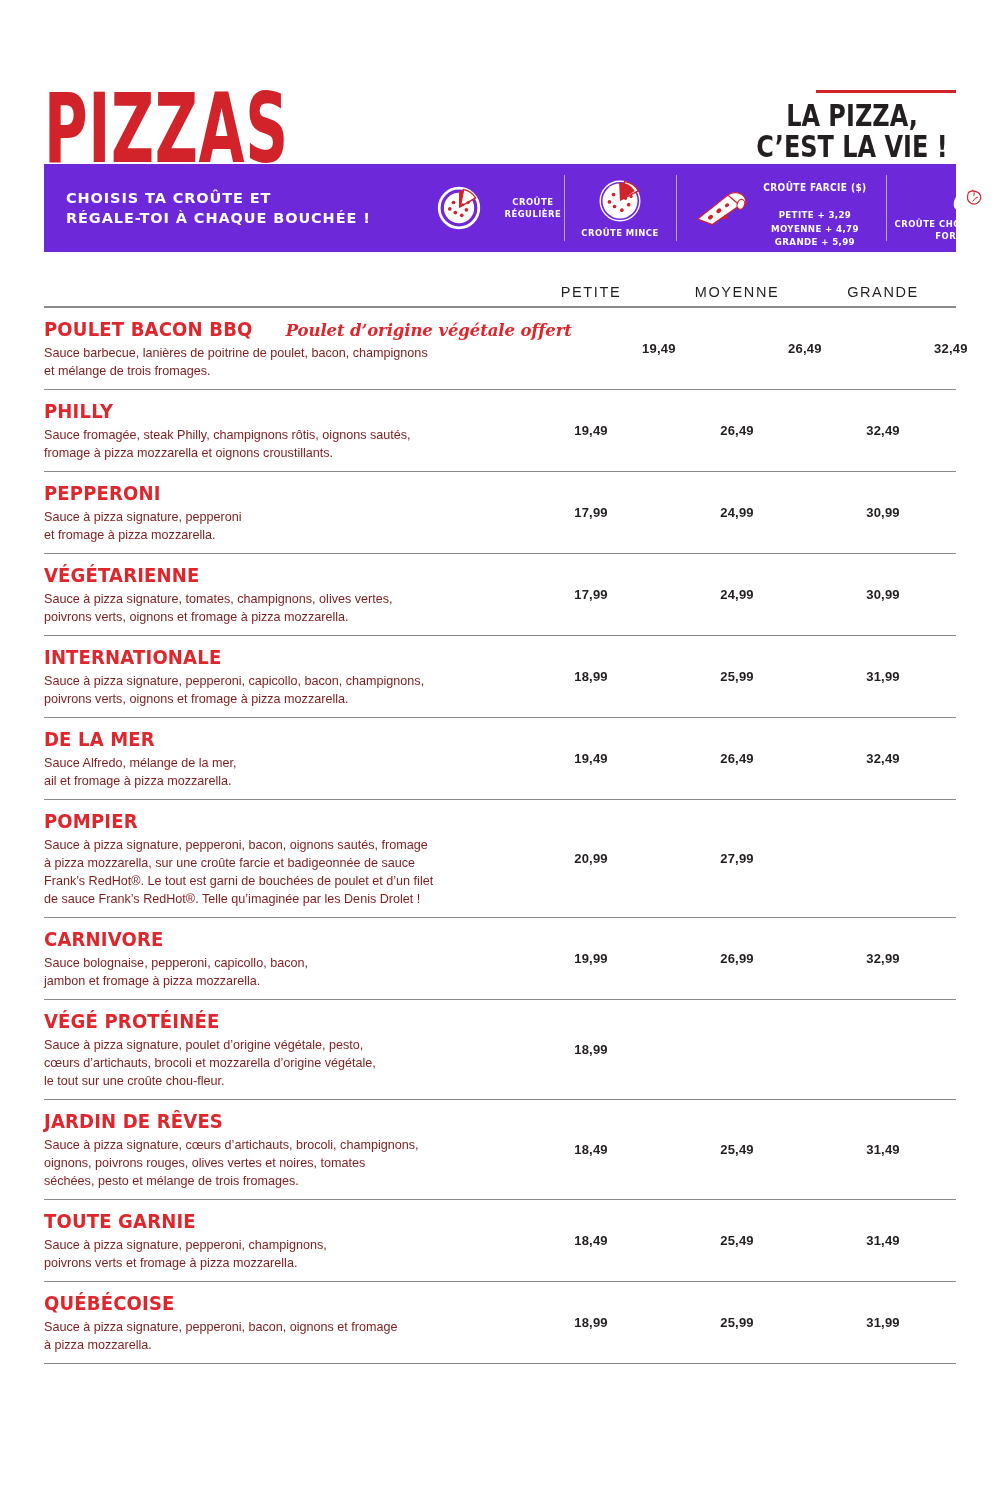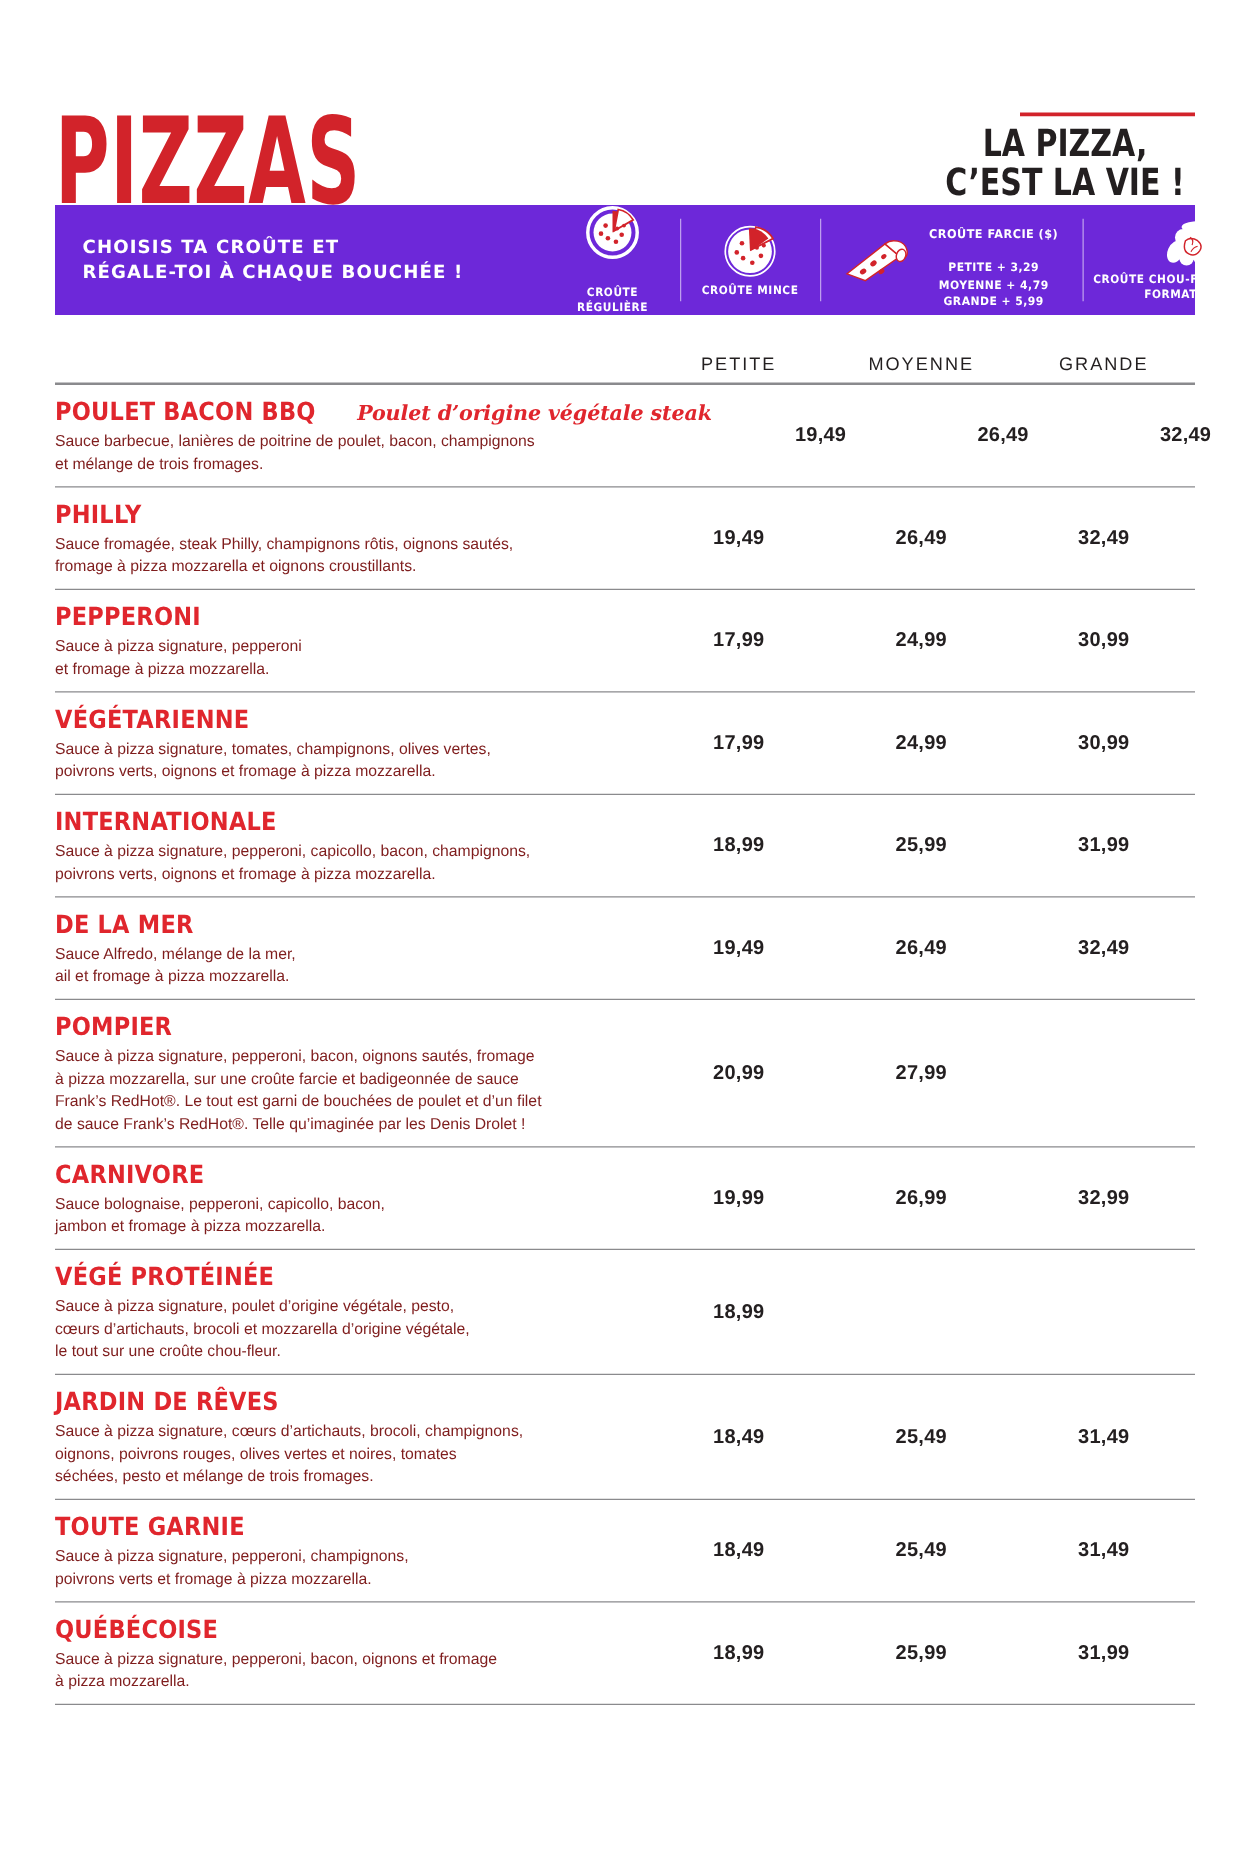--- a/index.html
+++ b/index.html
@@ -109,21 +109,21 @@
   .crust + .crust::before {
     content: "";
     position: absolute;
     left: 0;
     top: 11px;
     bottom: 11px;
     width: 1px;
     background: rgba(255,255,255,0.55);
   }
 
-  .crust-a { flex: 0 0 108px; flex-direction: column; gap: 20px; }
+  .crust-a { flex: 0 0 108px; gap: 20px; }
   .crust-b { flex: 0 0 112px; flex-direction: column; gap: 3px; }
   .crust-c { flex: 0 0 210px; flex-direction: row; gap: 8px; }
   .crust-d { flex: 0 0 178px; flex-direction: column; gap: 2px; }
 
   .crust-label {
     font-family: "DejaVu Sans", sans-serif;
     font-weight: 700;
     font-size: 9.2px;
     letter-spacing: 0.5px;
     text-align: center;
@@ -231,21 +231,21 @@
     flex: 0 0 438px;
     display: flex;
     align-items: center;
   }
 
   .price-cell {
     flex: 0 0 146px;
     text-align: center;
     font-family: "Liberation Sans", sans-serif;
     font-weight: 700;
-    font-size: 16px;
+    font-size: 13px;
     letter-spacing: 0.2px;
     color: #231f20;
   }
 </style>
 </head>
 <body>
 
 <div class="page">
 
   <div class="header">
@@ -360,21 +360,21 @@
       <div class="ch-cell">GRANDE</div>
     </div>
 
     <div class="rule-top"></div>
 
     <div id="rows-container">
         <div class="row">
           <div class="row-info">
             <div class="name-line">
               <span class="pizza-name">POULET BACON BBQ</span>
-              <span class="pizza-note">Poulet d’origine végétale steak</span>
+              <span class="pizza-note">Poulet d’origine végétale offert</span>
             </div>
             <div class="pizza-desc">Sauce barbecue, lanières de poitrine de poulet, bacon, champignons
 et mélange de trois fromages.</div>
           </div>
           <div class="prices">
             <div class="price-cell">19,49</div>
             <div class="price-cell">26,49</div>
             <div class="price-cell">32,49</div>
           </div>
         </div>

